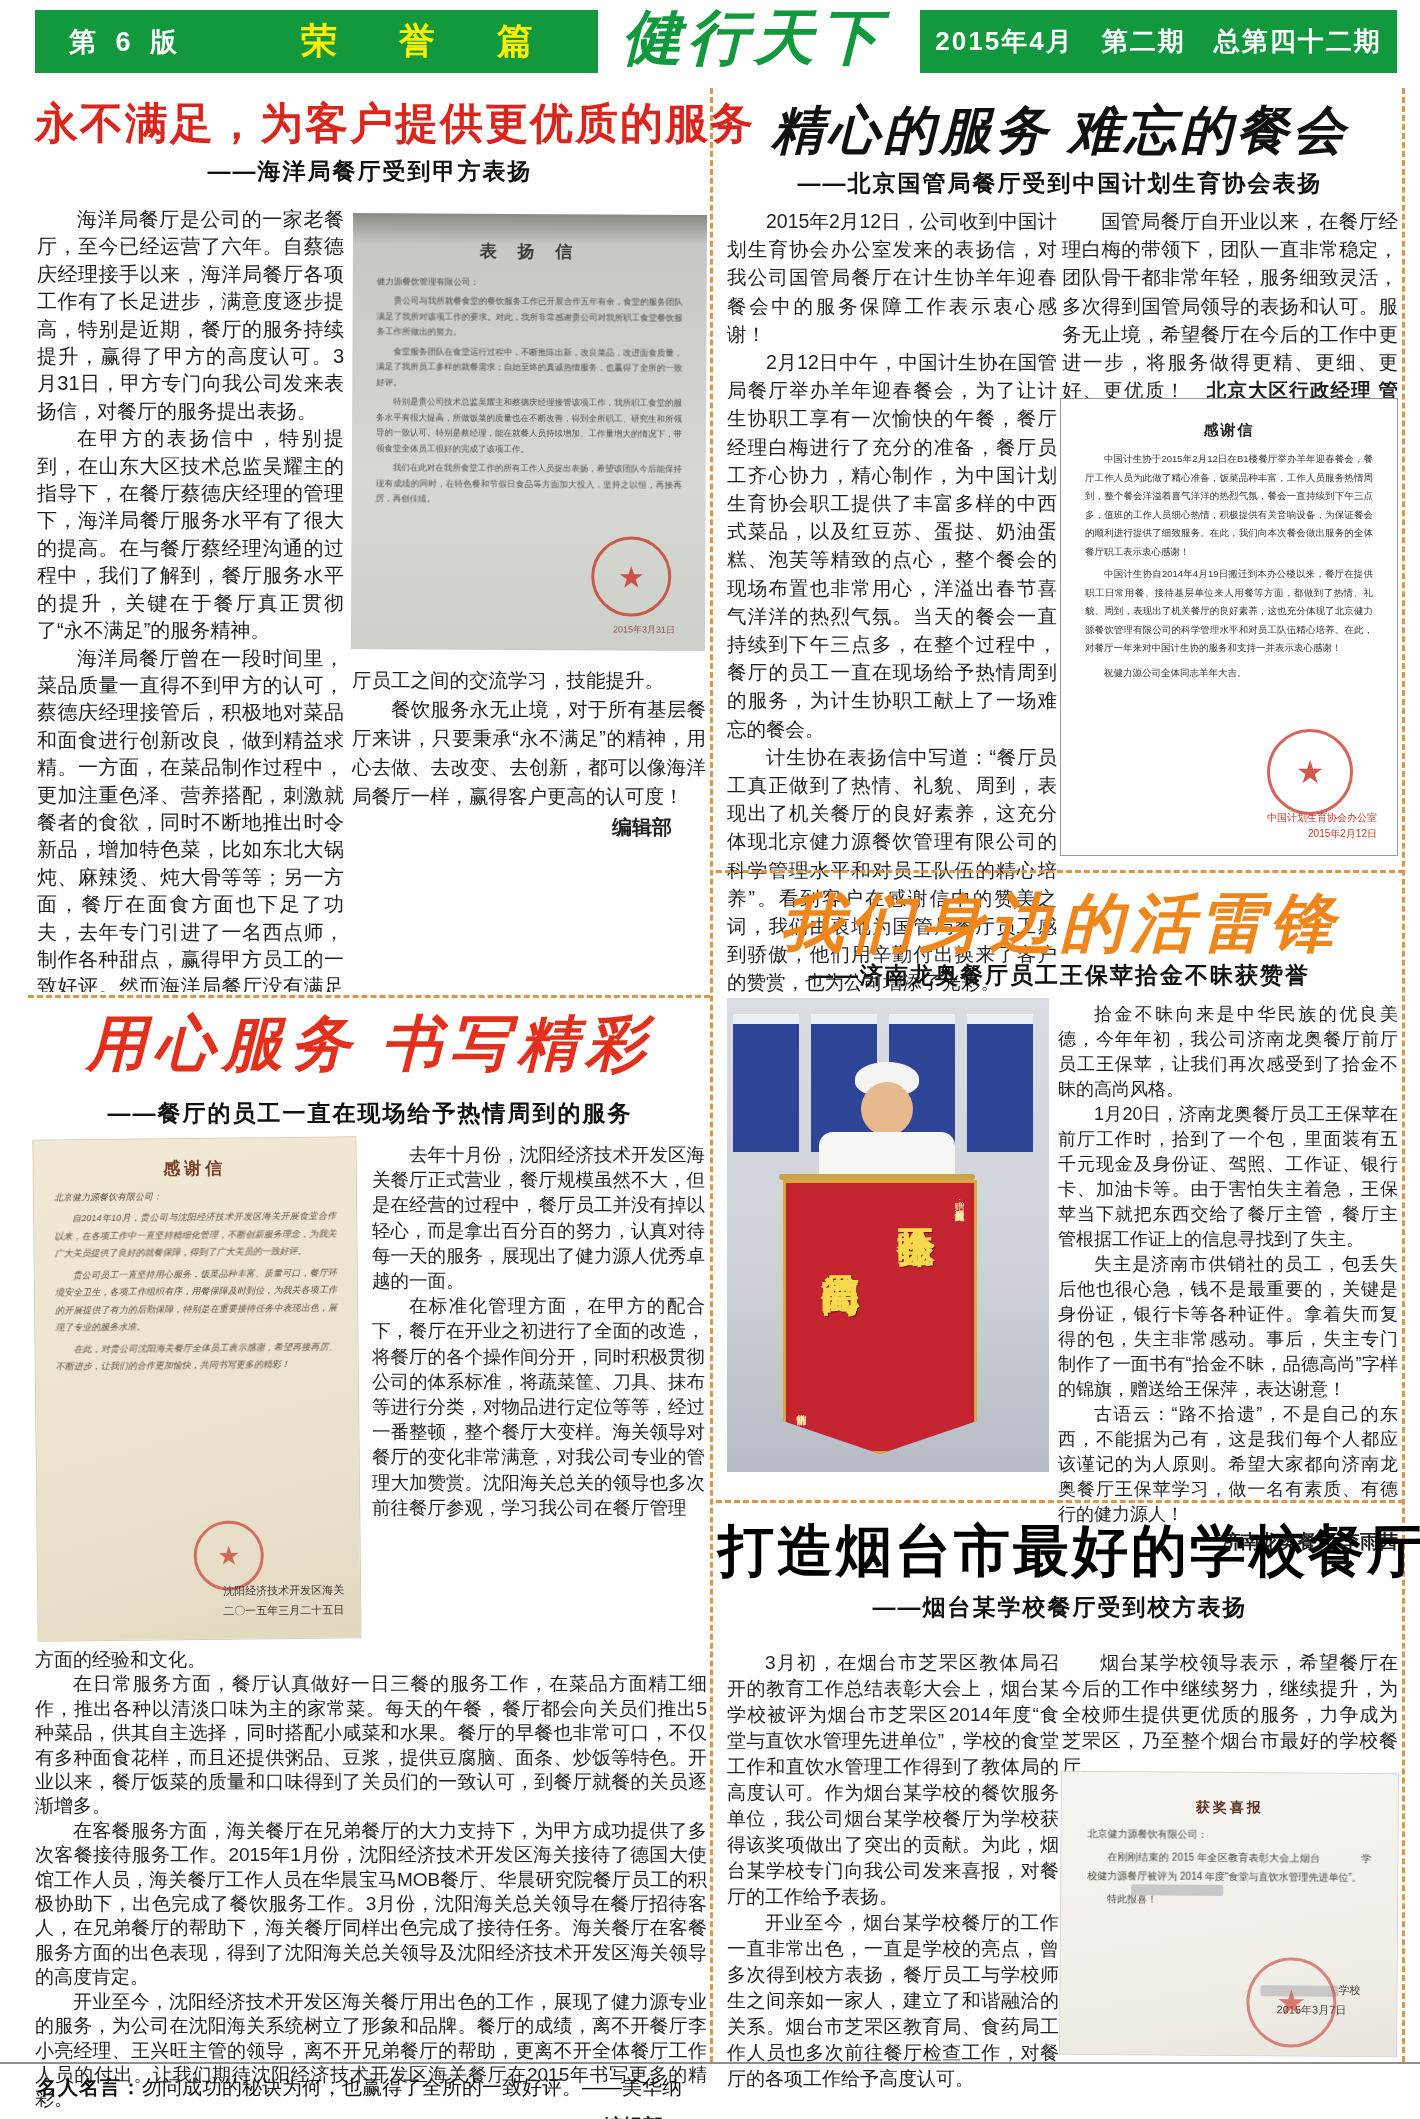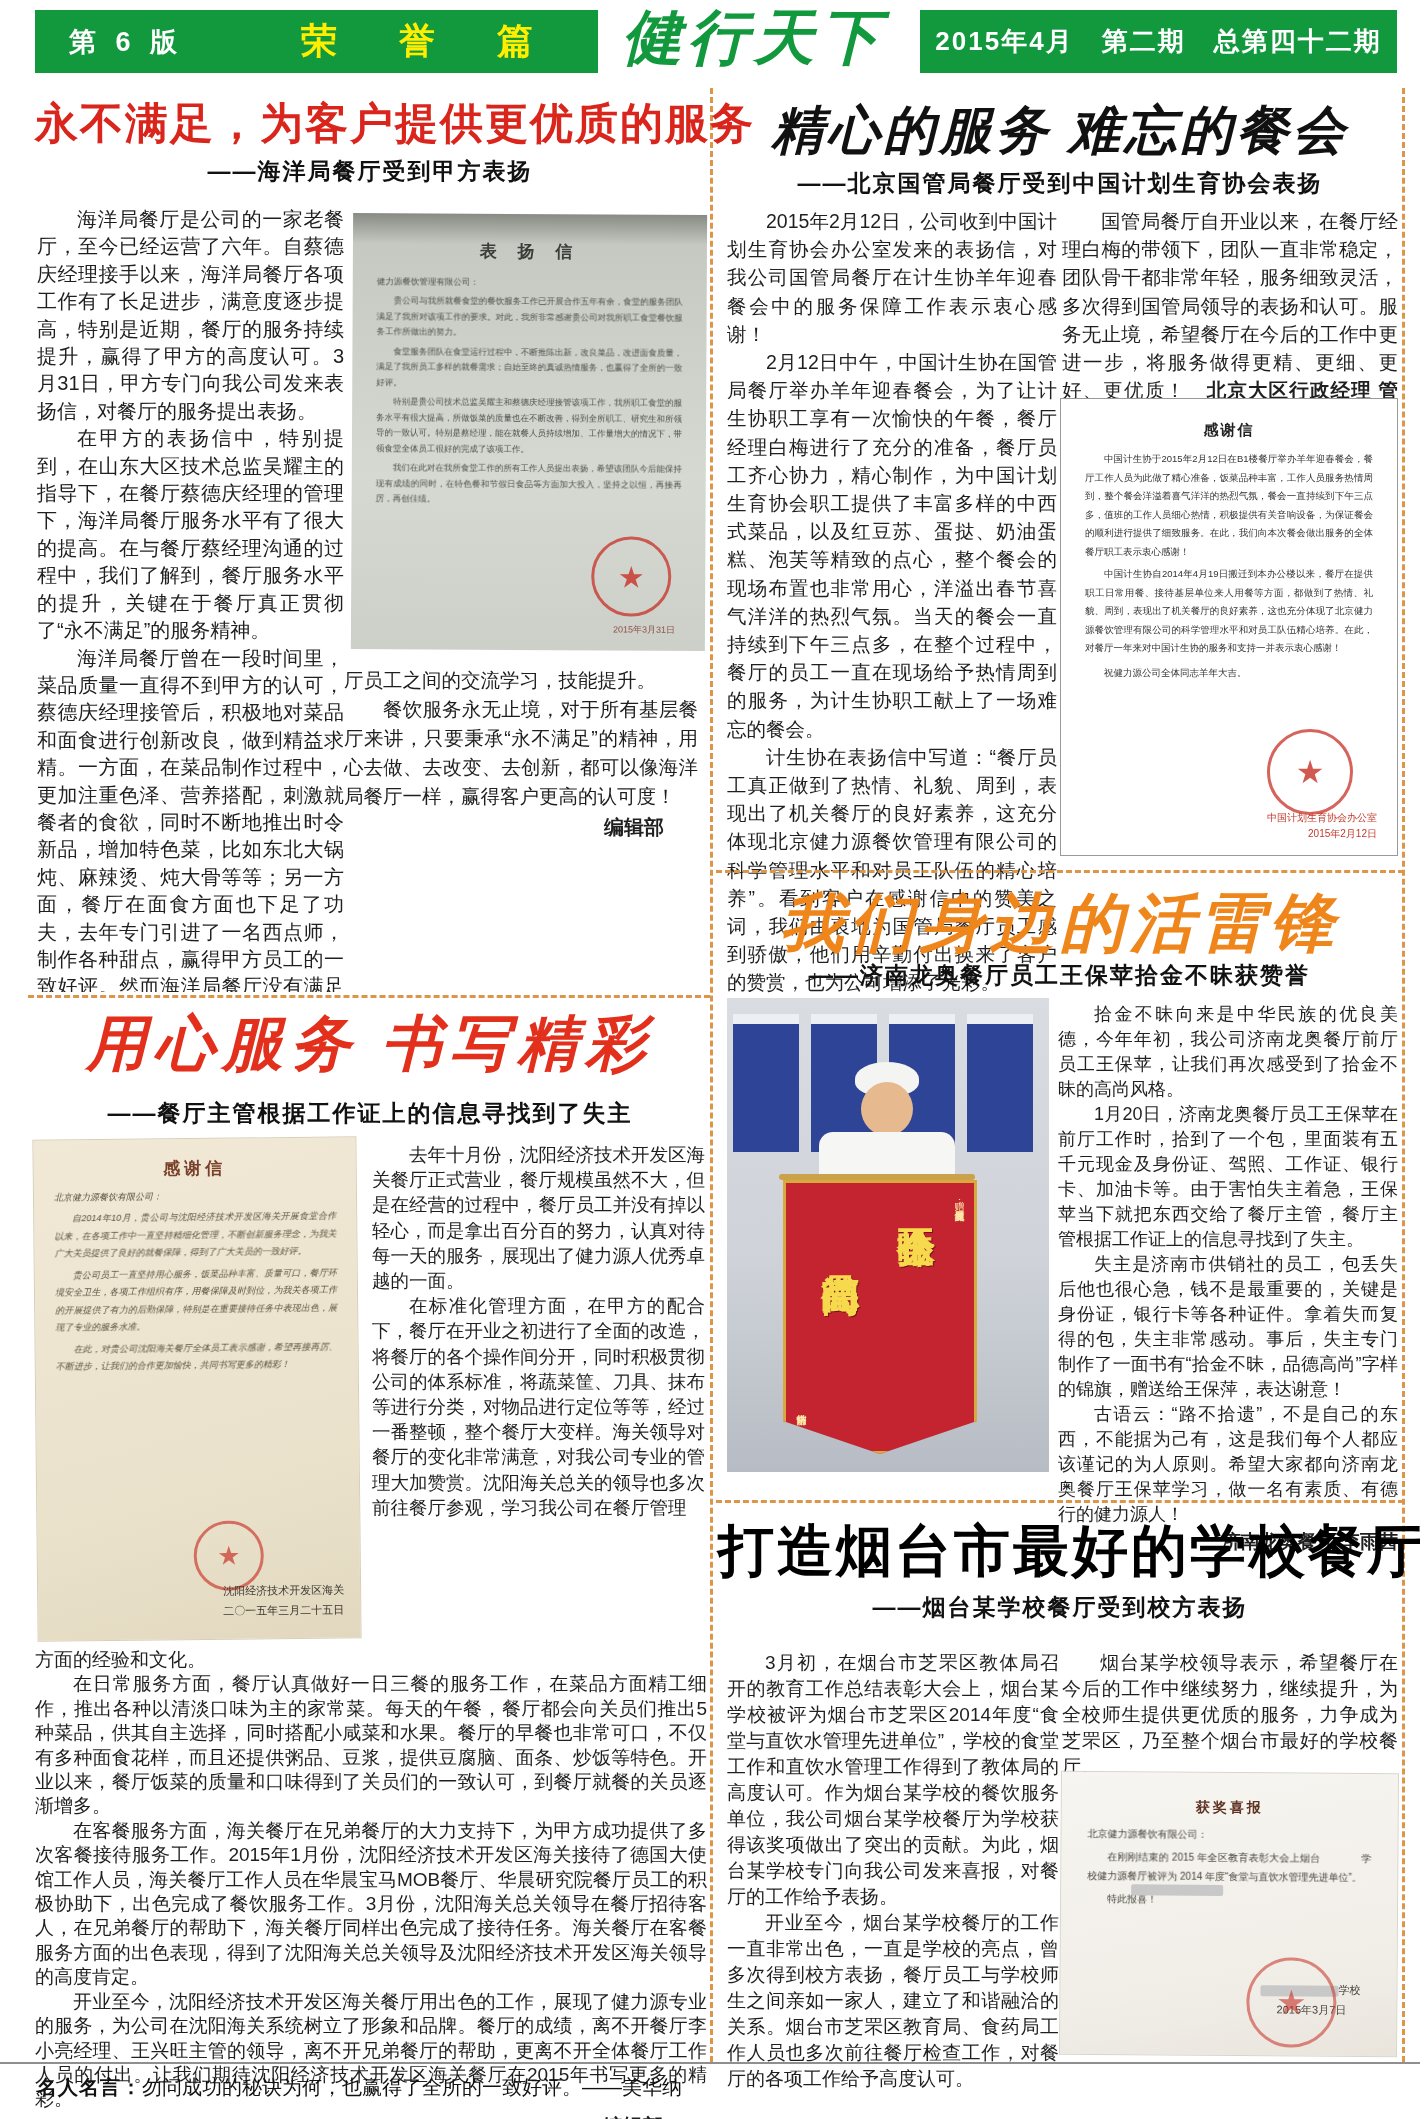--- a/index.html
+++ b/index.html
@@ -90,30 +90,30 @@
     <div class="lt-title" style="font-size:17px;letter-spacing:8px;color:#3a3d38;margin-bottom:12px;">表 扬 信</div>
     <p class="salut" style="font-size:8.5px;line-height:15px;color:#4a4e48;">健力源餐饮管理有限公司：</p>
     <p style="font-size:8.5px;line-height:15.5px;color:#4a4e48;">贵公司与我所就餐食堂的餐饮服务工作已开展合作五年有余，食堂的服务团队满足了我所对该项工作的要求。对此，我所非常感谢贵公司对我所职工食堂餐饮服务工作所做出的努力。</p>
     <p style="font-size:8.5px;line-height:15.5px;color:#4a4e48;">食堂服务团队在食堂运行过程中，不断推陈出新，改良菜品，改进面食质量，满足了我所员工多样的就餐需求；自始至终的真诚热情服务，也赢得了全所的一致好评。</p>
     <p style="font-size:8.5px;line-height:15.5px;color:#4a4e48;">特别是贵公司技术总监吴耀主和蔡德庆经理接管该项工作，我所职工食堂的服务水平有很大提高，所做饭菜的质量也在不断改善，得到全所职工、研究生和所领导的一致认可。特别是蔡经理，能在就餐人员持续增加、工作量增大的情况下，带领食堂全体员工很好的完成了该项工作。</p>
     <p style="font-size:8.5px;line-height:15.5px;color:#4a4e48;">我们在此对在我所食堂工作的所有工作人员提出表扬，希望该团队今后能保持现有成绩的同时，在特色餐和节假日食品等方面加大投入，坚持之以恒，再接再厉，再创佳绩。</p>
     <div class="stamp" style="position:absolute;right:34px;bottom:34px;width:74px;height:74px;font-size:30px;">★</div>
     <div style="position:absolute;right:30px;bottom:14px;font-size:9px;color:#8d5147;">2015年3月31日</div>
   </div>
 
-  <div class="abs body-text" style="left:344px;top:666px;width:354px;font-size:19.5px;line-height:29px;">
+  <div class="abs body-text" style="left:352px;top:666px;width:354px;font-size:19.5px;line-height:29px;">
     <p class="cont">厅员工之间的交流学习，技能提升。</p>
     <p>餐饮服务永无止境，对于所有基层餐厅来讲，只要秉承“永不满足”的精神，用心去做、去改变、去创新，都可以像海洋局餐厅一样，赢得客户更高的认可度！</p>
     <div class="byline" style="font-size:20px;padding-right:34px;">编辑部</div>
   </div>
 
   <div class="abs hdash" style="left:28px;top:995px;width:682px;"></div>
 
   <div class="abs t-calli" style="left:35px;top:1004px;width:670px;font-size:60px;color:#e2301c;letter-spacing:8px;">用心服务 书写精彩</div>
-  <div class="abs t-sub" style="left:35px;top:1098px;width:670px;">——餐厅主管根据工作证上的信息寻找到了失主</div>
+  <div class="abs t-sub" style="left:35px;top:1098px;width:670px;">——餐厅的员工一直在现场给予热情周到的服务</div>
 
   <div class="abs letter" style="left:35px;top:1138px;width:324px;height:502px;transform:rotate(-.6deg);
        background:linear-gradient(165deg,#f1e9d6 0,#eae1cb 70%,#e2d8bf 100%);border:1px solid #d8cfb8;padding:18px 20px;">
     <div class="lt-title" style="font-size:17px;letter-spacing:4px;color:#79402a;margin-bottom:8px;">感谢信</div>
     <p class="salut" style="font-size:9px;line-height:17px;color:#564f3c;font-style:italic;">北京健力源餐饮有限公司：</p>
     <p style="font-size:9px;line-height:17.5px;color:#564f3c;font-style:italic;">自2014年10月，贵公司与沈阳经济技术开发区海关开展食堂合作以来，在各项工作中一直坚持精细化管理，不断创新服务理念，为我关广大关员提供了良好的就餐保障，得到了广大关员的一致好评。</p>
     <p style="font-size:9px;line-height:17.5px;color:#564f3c;font-style:italic;">贵公司员工一直坚持用心服务，饭菜品种丰富、质量可口，餐厅环境安全卫生，各项工作组织有序，用餐保障及时到位，为我关各项工作的开展提供了有力的后勤保障，特别是在重要接待任务中表现出色，展现了专业的服务水准。</p>
     <p style="font-size:9px;line-height:17.5px;color:#564f3c;font-style:italic;">在此，对贵公司沈阳海关餐厅全体员工表示感谢，希望再接再厉、不断进步，让我们的合作更加愉快，共同书写更多的精彩！</p>
     <div class="stamp" style="position:absolute;right:96px;bottom:48px;width:64px;height:64px;font-size:26px;opacity:.85;">★</div>
     <div style="position:absolute;right:16px;bottom:40px;font-size:11px;color:#3c3830;text-align:right;">沈阳经济技术开发区海关</div>

